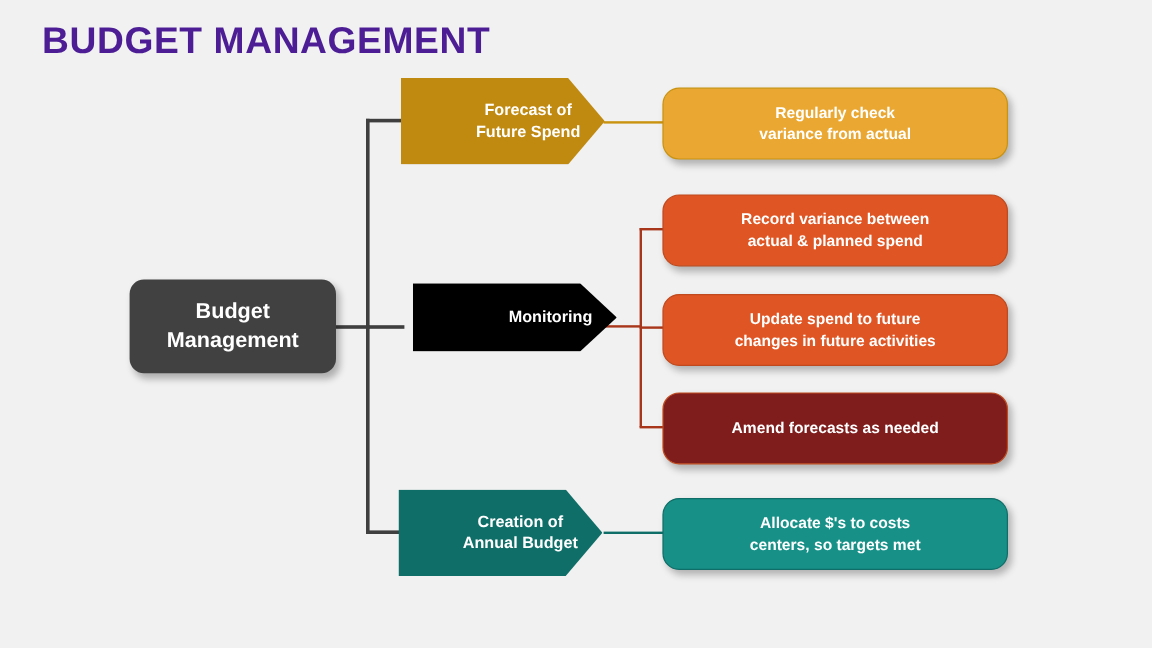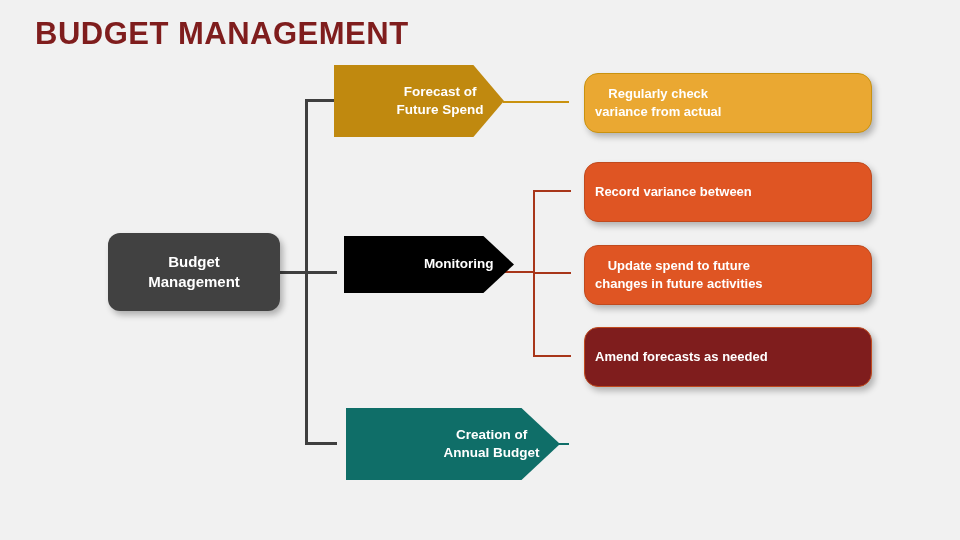--- a/index.html
+++ b/index.html
@@ -21,21 +21,21 @@
   }
 
   
   .slide-title {
     position: absolute;
     left: 35px;
     top: 16px;
     font-size: 31px;
     font-weight: bold;
     letter-spacing: 0.5px;
-    color: #7f1d1d;
+    color: #4c1d95;
     white-space: nowrap;
   }
 
   
   .line {
     position: absolute;
   }
   .line-root-h {
     left: 280px; top: 271px; width: 28px; height: 3px;
     background: #3f3f3f;
@@ -71,21 +71,21 @@
     background: #414141;
     border-radius: 12px;
     box-shadow: 3px 4px 6px rgba(0,0,0,0.28);
     display: flex;
     align-items: center;
     justify-content: center;
     text-align: center;
   }
   .root-node .node-text {
     color: #ffffff;
-    font-size: 15px;
+    font-size: 18px;
     font-weight: bold;
     line-height: 1.32;
   }
 
   
   .chevron {
     position: absolute;
     display: flex;
     align-items: center;
     justify-content: flex-end;
@@ -102,35 +102,34 @@
   }
   .chev-forecast {
     left: 334px; top: 65px; width: 170px; height: 72px;
     background: #c0890f;
   }
   .chev-monitoring {
     left: 344px; top: 236px; width: 170px; height: 57px;
     background: #000000;
   }
   .chev-creation {
-    left: 346px; top: 408px; width: 170px; height: 72px;
+    left: 332px; top: 408px; width: 170px; height: 72px;
     background: #0f6e68;
-    padding-left: 44px;
   }
 
   
   .detail-box {
     position: absolute;
-    left: 584px;
+    left: 552px;
     width: 286px;
     height: 58px;
     border-radius: 14px;
     display: flex;
     align-items: center;
-    justify-content: flex-start;
+    justify-content: center;
     text-align: center;
     box-shadow: 3px 4px 6px rgba(0,0,0,0.26);
   }
   .detail-box .node-text {
     color: #ffffff;
     font-size: 13px;
     font-weight: bold;
     line-height: 1.36;
     padding: 0 10px;
   }
@@ -192,20 +191,21 @@
 
   <div class="chevron chev-monitoring">
     <div class="node-text">
       <div>Monitoring</div>
     </div>
   </div>
 
   <div class="detail-box box-red-1">
     <div class="node-text">
       <div>Record variance between</div>
+      <div>actual &amp; planned spend</div>
     </div>
   </div>
 
   <div class="detail-box box-red-2">
     <div class="node-text">
       <div>Update spend to future</div>
       <div>changes in future activities</div>
     </div>
   </div>
 
@@ -215,14 +215,20 @@
     </div>
   </div>
 
   <div class="chevron chev-creation">
     <div class="node-text">
       <div>Creation of</div>
       <div>Annual Budget</div>
     </div>
   </div>
 
+  <div class="detail-box box-teal">
+    <div class="node-text">
+      <div>Allocate $'s to costs</div>
+      <div>centers, so targets met</div>
+    </div>
+  </div>
 
 </div>
 
 </body></html>

